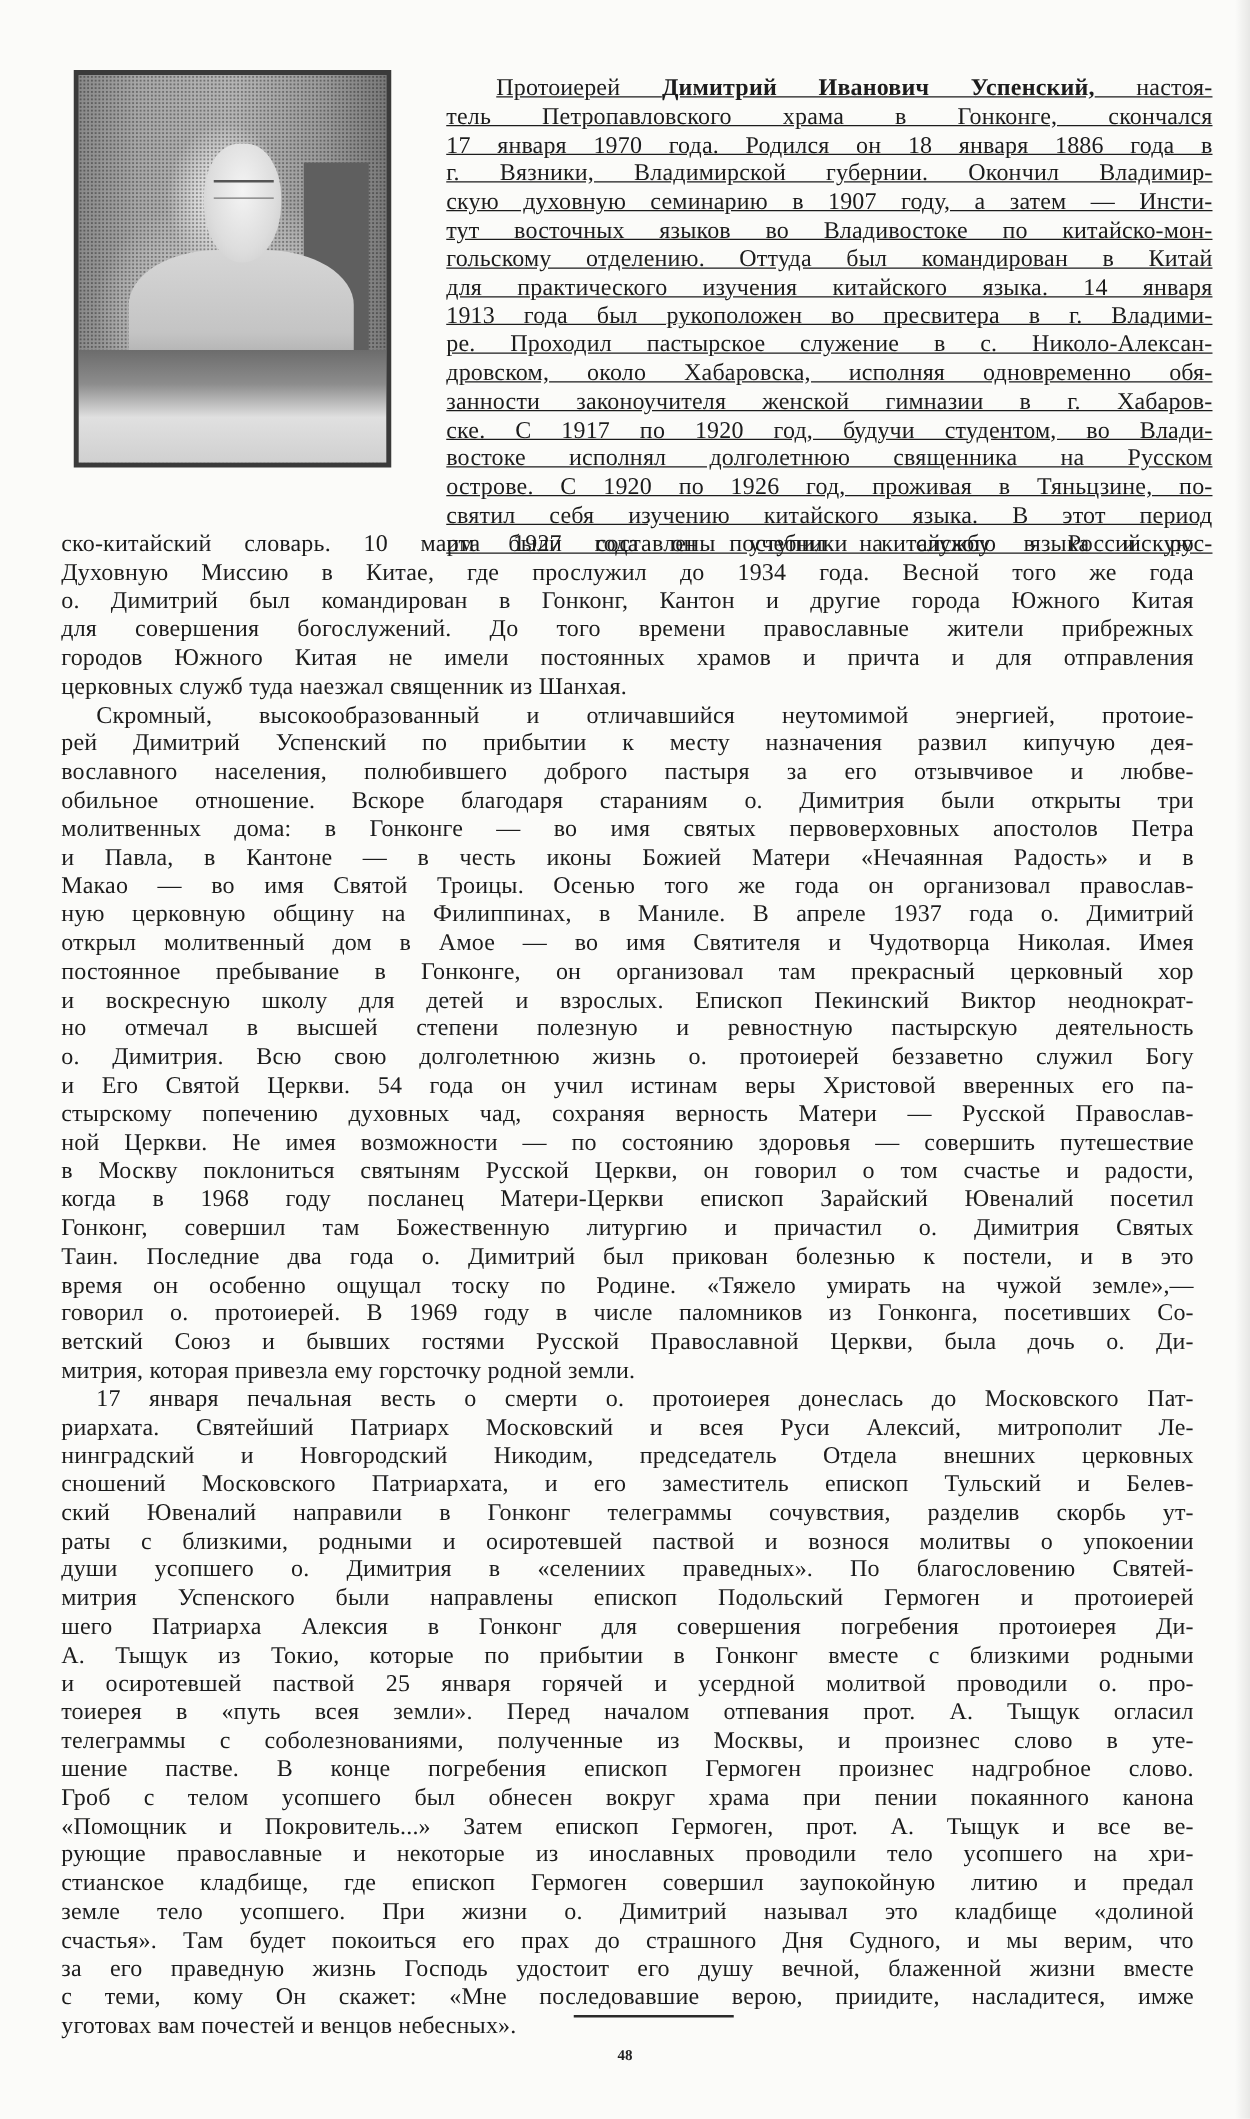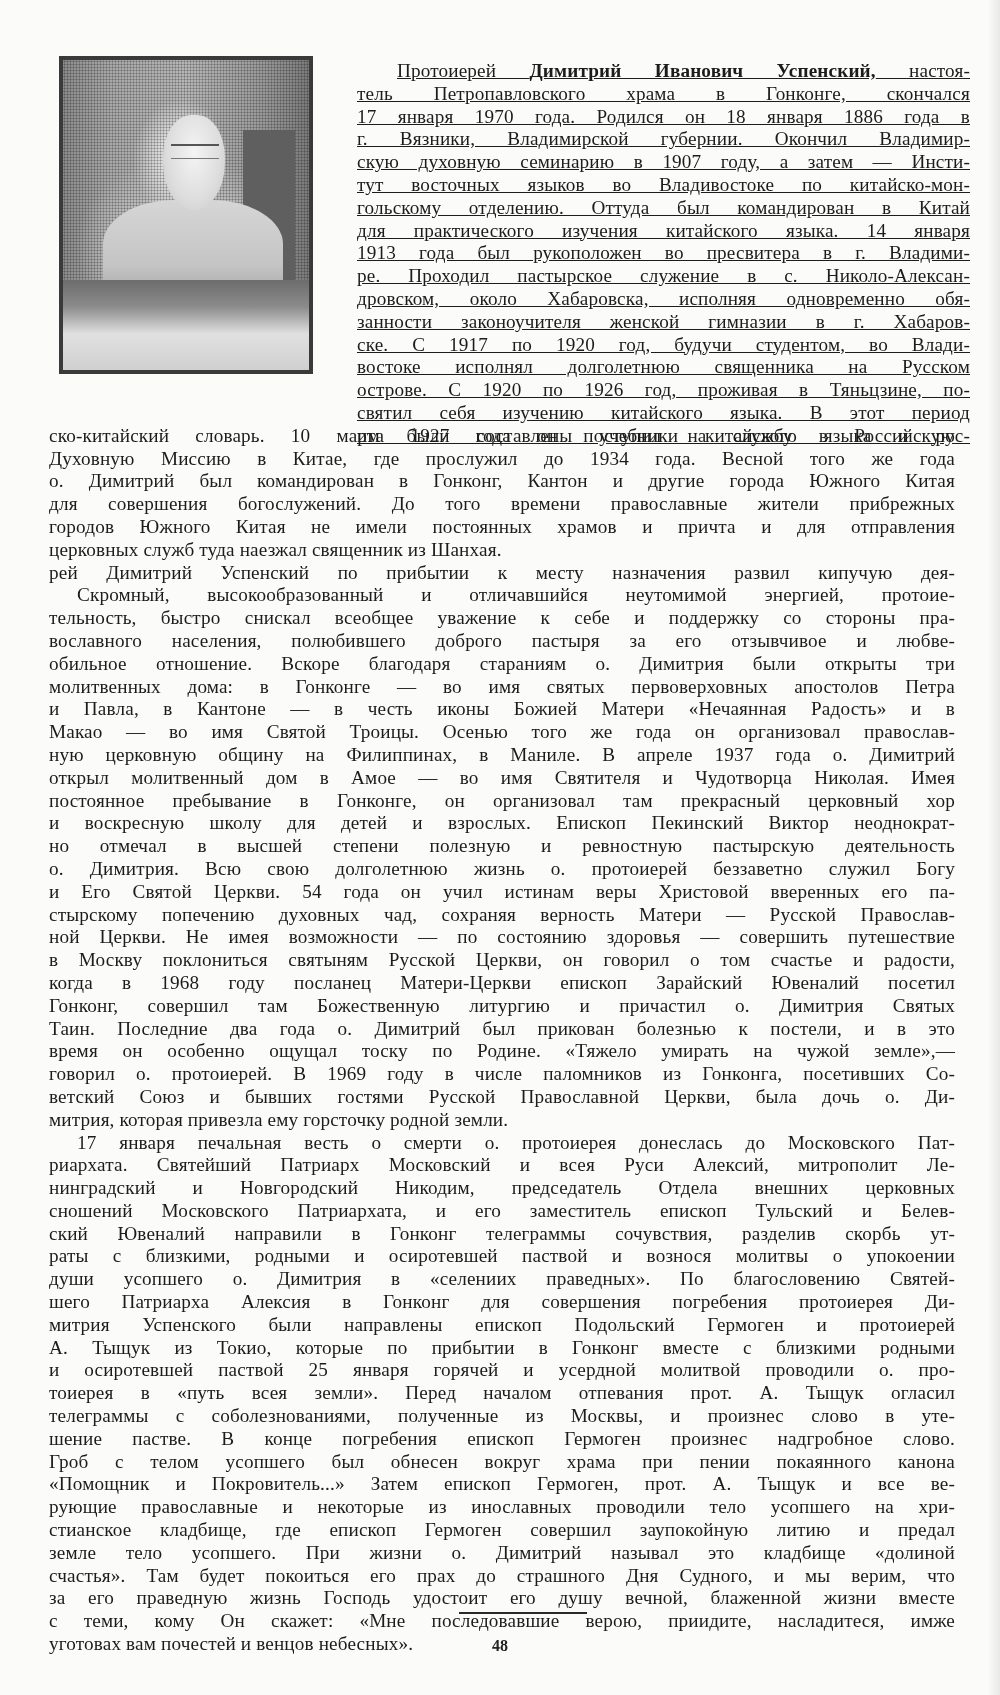--- a/index.html
+++ b/index.html
@@ -64,21 +64,21 @@
   .wide { left: 49px; width: 906px; }
 
   b.bold { font-weight: bold; }
 
   .rule {
     position: absolute; left: 459px; top: 1612px; width: 128px; height: 2px;
     background: #2a2a2a;
   }
   .page-number {
     position: absolute; left: 0; width: 1000px; top: 1637px; text-align: center;
-    font-size: 16px; font-weight: bold; color: #222;
+    font-size: 12px; font-weight: bold; color: #222;
   }
 </style>
 </head>
 <body>
 
 <div class="right-shadow"></div>
 
 <div class="photo" title="Portrait photograph of Protopriest Dimitry Ivanovich Uspensky">
   <div class="pane"></div>
   <div class="robe"></div>
@@ -112,23 +112,22 @@
 <div class="text wide" id="wide-block" style="top:424.8px">
   <div id="intro-wide">
       <span class="line">ско-китайский словарь. 10 марта 1927 года он поступил на службу в Российскую</span>
       <span class="line">Духовную Миссию в Китае, где прослужил до 1934 года. Весной того же года</span>
       <span class="line">о. Димитрий был командирован в Гонконг, Кантон и другие города Южного Китая</span>
       <span class="line">для совершения богослужений. До того времени православные жители прибрежных</span>
       <span class="line">городов Южного Китая не имели постоянных храмов и причта и для отправления</span>
       <span class="line last">церковных служб туда наезжал священник из Шанхая.</span>
     </div>
   <div id="para2">
+      <span class="line indent">Скромный, высокообразованный и отличавшийся неутомимой энергией, протоие-</span>
       <span class="line">рей Димитрий Успенский по прибытии к месту назначения развил кипучую дея-</span>
-      <span class="line indent">Скромный, высокообразованный и отличавшийся неутомимой энергией, протоие-</span>
-      <span class="line">тельность, быстро снискал всеобщее уважение к себе и поддержку со стороны пра-</span>
       <span class="line">вославного населения, полюбившего доброго пастыря за его отзывчивое и любве-</span>
       <span class="line">обильное отношение. Вскоре благодаря стараниям о. Димитрия были открыты три</span>
       <span class="line">молитвенных дома: в Гонконге — во имя святых первоверховных апостолов Петра</span>
       <span class="line">и Павла, в Кантоне — в честь иконы Божией Матери «Нечаянная Радость» и в</span>
       <span class="line">Макао — во имя Святой Троицы. Осенью того же года он организовал православ-</span>
       <span class="line">ную церковную общину на Филиппинах, в Маниле. В апреле 1937 года о. Димитрий</span>
       <span class="line">открыл молитвенный дом в Амое — во имя Святителя и Чудотворца Николая. Имея</span>
       <span class="line">постоянное пребывание в Гонконге, он организовал там прекрасный церковный хор</span>
       <span class="line">и воскресную школу для детей и взрослых. Епископ Пекинский Виктор неоднократ-</span>
       <span class="line">но отмечал в высшей степени полезную и ревностную пастырскую деятельность</span>
@@ -146,22 +145,22 @@
       <span class="line last">митрия, которая привезла ему горсточку родной земли.</span>
     </div>
   <div id="para3">
       <span class="line indent">17 января печальная весть о смерти о. протоиерея донеслась до Московского Пат-</span>
       <span class="line">риархата. Святейший Патриарх Московский и всея Руси Алексий, митрополит Ле-</span>
       <span class="line">нинградский и Новгородский Никодим, председатель Отдела внешних церковных</span>
       <span class="line">сношений Московского Патриархата, и его заместитель епископ Тульский и Белев-</span>
       <span class="line">ский Ювеналий направили в Гонконг телеграммы сочувствия, разделив скорбь ут-</span>
       <span class="line">раты с близкими, родными и осиротевшей паствой и вознося молитвы о упокоении</span>
       <span class="line">души усопшего о. Димитрия в «селениих праведных». По благословению Святей-</span>
+      <span class="line">митрия Успенского были направлены епископ Подольский Гермоген и протоиерей</span>
       <span class="line">шего Патриарха Алексия в Гонконг для совершения погребения протоиерея Ди-</span>
-      <span class="line">митрия Успенского были направлены епископ Подольский Гермоген и протоиерей</span>
       <span class="line">А. Тыщук из Токио, которые по прибытии в Гонконг вместе с близкими родными</span>
       <span class="line">и осиротевшей паствой 25 января горячей и усердной молитвой проводили о. про-</span>
       <span class="line">тоиерея в «путь всея земли». Перед началом отпевания прот. А. Тыщук огласил</span>
       <span class="line">телеграммы с соболезнованиями, полученные из Москвы, и произнес слово в уте-</span>
       <span class="line">шение пастве. В конце погребения епископ Гермоген произнес надгробное слово.</span>
       <span class="line">Гроб с телом усопшего был обнесен вокруг храма при пении покаянного канона</span>
       <span class="line">«Помощник и Покровитель...» Затем епископ Гермоген, прот. А. Тыщук и все ве-</span>
       <span class="line">рующие православные и некоторые из инославных проводили тело усопшего на хри-</span>
       <span class="line">стианское кладбище, где епископ Гермоген совершил заупокойную литию и предал</span>
       <span class="line">земле тело усопшего. При жизни о. Димитрий называл это кладбище «долиной</span>

